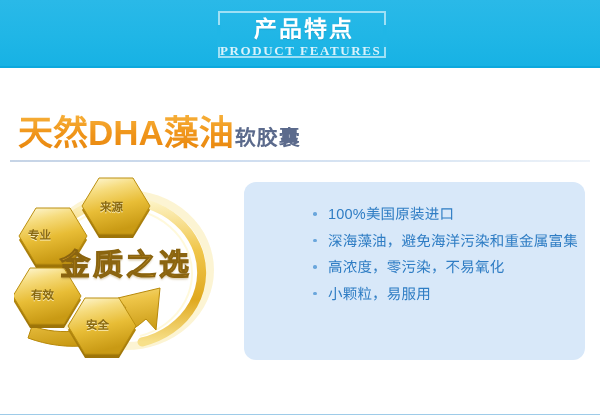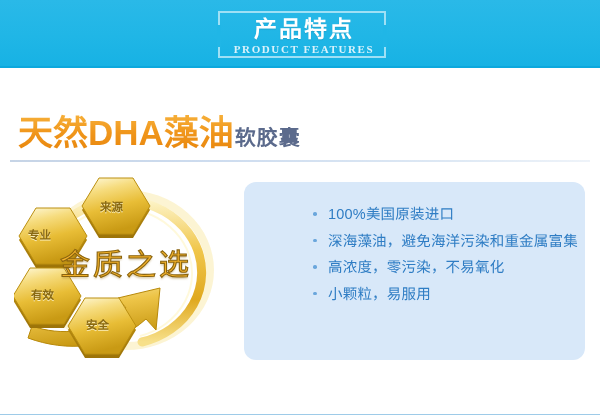--- a/index.html
+++ b/index.html
@@ -71,22 +71,21 @@
     color: #ffffff;
     letter-spacing: 2px;
     line-height: 26px;
     text-shadow: 0 1px 1px rgba(0,0,0,0.10);
   }
   .banner-sub {
     position: absolute;
     left: 0;
     top: 30px;
     width: 168px;
-    text-align: center;
-    font-size: 11px;
+    font-size: 13px;
     font-weight: bold;
     color: #d9f2fb;
     letter-spacing: 1.6px;
     font-family: "Liberation Serif", "DejaVu Serif", serif;
   }
 
   
   .title-row {
     position: absolute;
     left: 18px;
@@ -147,21 +146,21 @@
   .hex-lbl-1 { left: 14px;  top: 50px; }   
   .hex-lbl-2 { left: 17px;  top: 110px; }  
   .hex-lbl-3 { left: 72px;  top: 140px; text-align: center; }  
 
   .badge-center {
     position: absolute;
     left: 46px;
     top: 64px;
     width: 170px;
     font-size: 30px;
-    font-weight: normal;
+    font-weight: bold;
     letter-spacing: 3px;
     color: #f3b22a;
     -webkit-text-stroke: 1.1px #8a6410;
     text-shadow: 0 2px 2px rgba(150,110,20,0.35);
     white-space: nowrap;
     pointer-events: none;
   }
 
   
   .feature-box {

